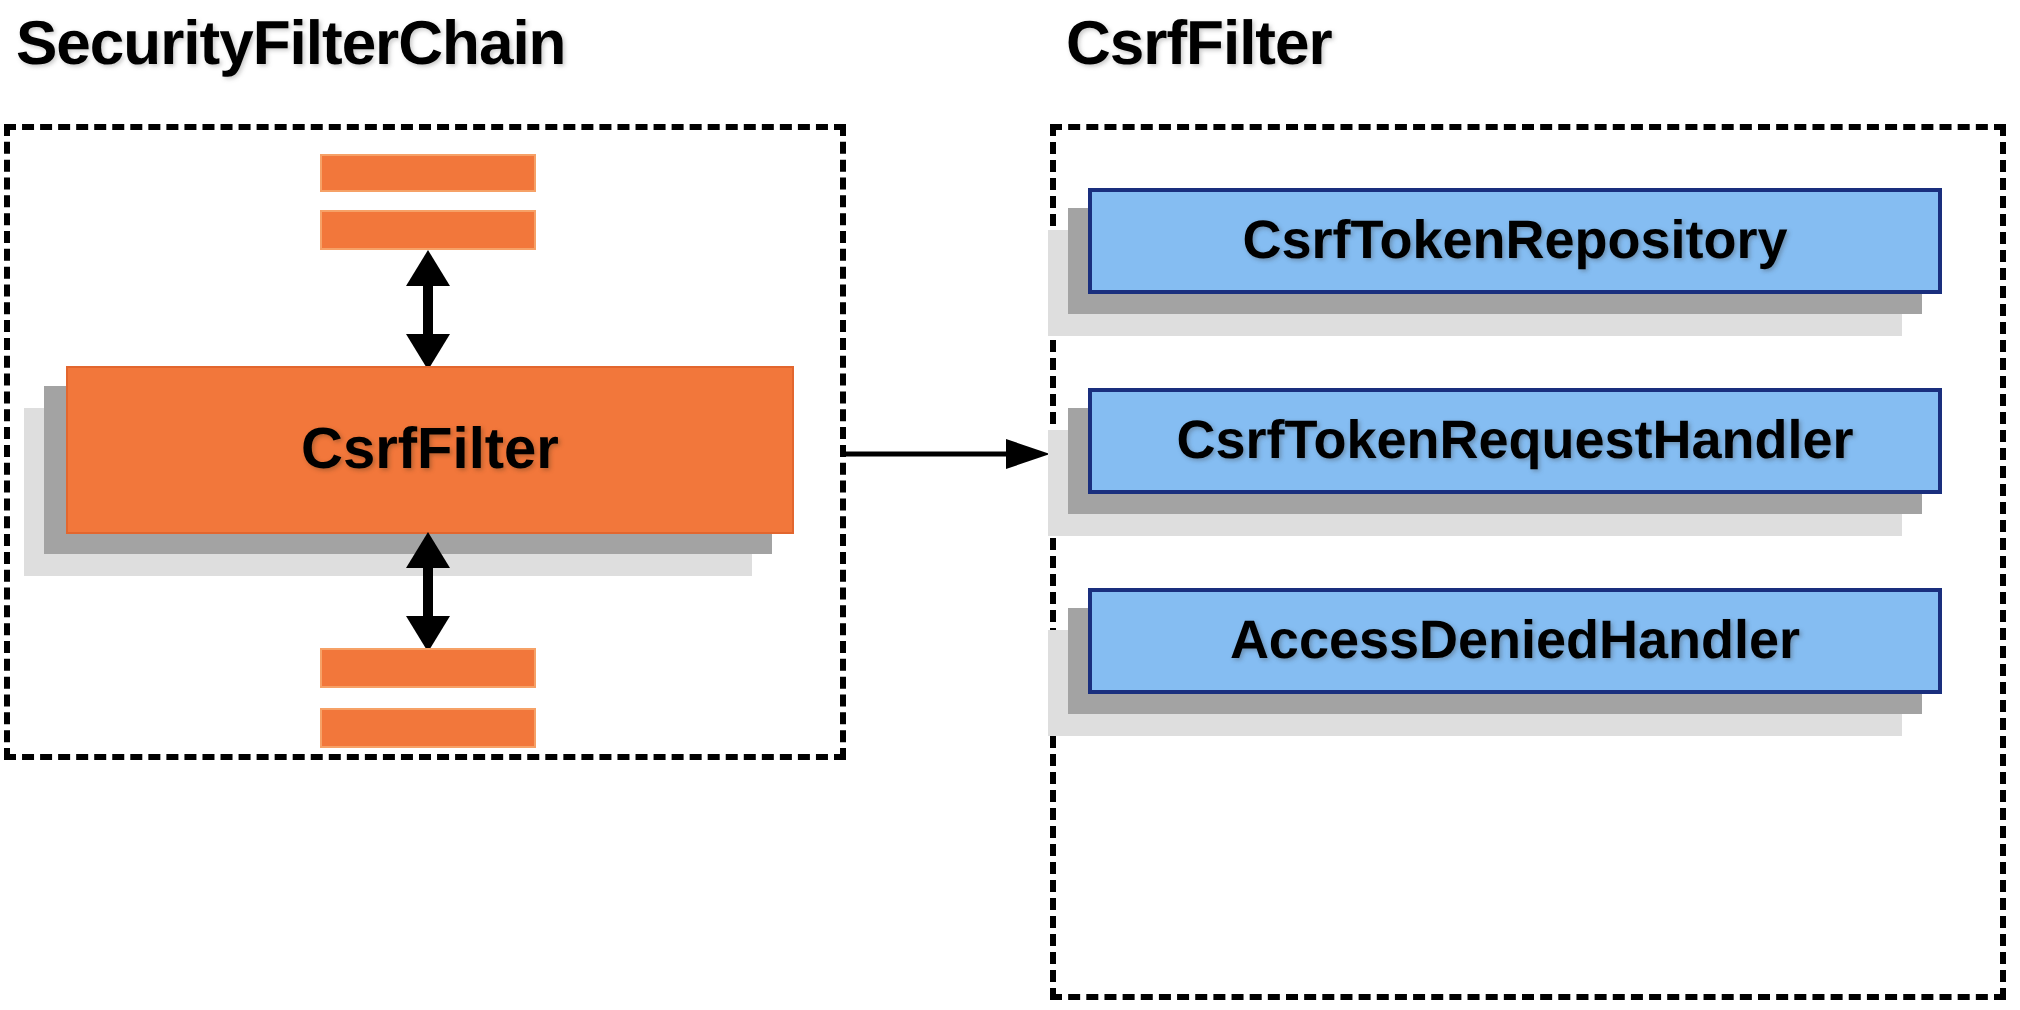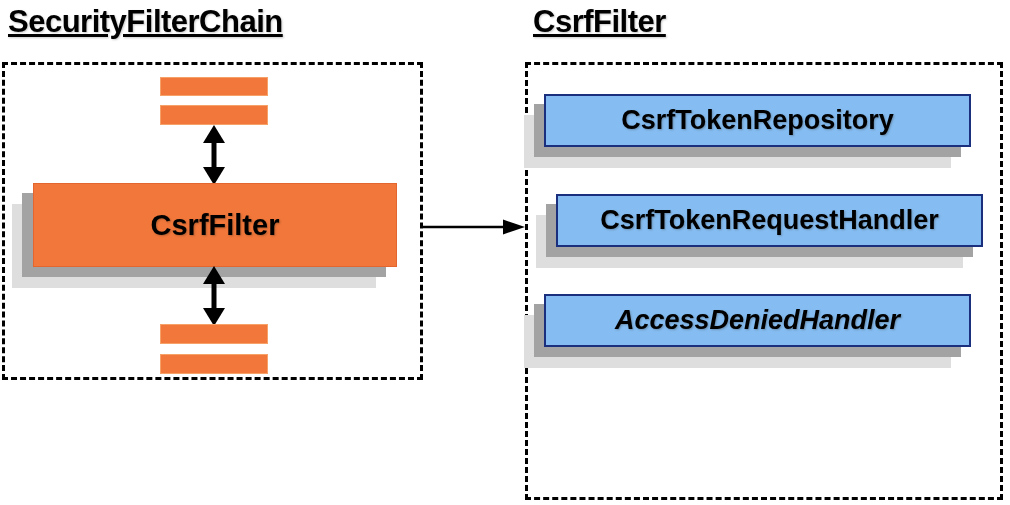--- a/index.html
+++ b/index.html
@@ -14,21 +14,20 @@
   }
   html,body{margin:0;padding:0;background:#ffffff;}
   body{font-family:"Liberation Sans","DejaVu Sans",sans-serif;}
   .stage{position:relative;width:1010px;height:505px;background:#ffffff;overflow:hidden;}
 
   .title{
     position:absolute;top:4px;
     font-size:31px;font-weight:bold;color:var(--ink);
     letter-spacing:-0.5px;white-space:nowrap;
     text-shadow:1px 1px 2px rgba(100,100,100,0.35);
-    text-decoration:underline;
   }
   .title-left{left:8px;}
   .title-right{left:533px;}
 
   .dashed-box{
     position:absolute;box-sizing:border-box;
     border:3px dashed var(--ink);background:transparent;
   }
   .left-box{left:2px;top:62px;width:421px;height:318px;}
   .right-box{left:525px;top:62px;width:478px;height:438px;}
@@ -61,22 +60,22 @@
   .csrf-main{left:33px;top:183px;width:364px;height:84px;}
   .csrf-main .face{
     background:var(--orange);
     border:1px solid var(--orange-border);
     font-size:29px;font-weight:bold;color:var(--ink);
     text-shadow:1px 1px 2px rgba(90,60,30,0.4);
   }
 
   .collab{left:544px;width:427px;height:53px;}
   .collab-1{top:94px;}
-  .collab-2{top:194px;margin-left:12px;}
-  .collab-3{top:294px;font-style:italic;}
+  .collab-2{top:194px;}
+  .collab-3{top:294px;}
   .collab-4{top:393px;}
   .collab .shadow-light{left:-20px;top:21px;}
   .collab .shadow-dark{left:-10px;top:10px;}
   .collab .face{
     background:var(--blue-fill);
     border:2px solid var(--blue-border);
     font-size:27px;font-weight:bold;color:var(--ink);
     text-shadow:1px 1px 2px rgba(60,60,60,0.35);
   }
 </style>

